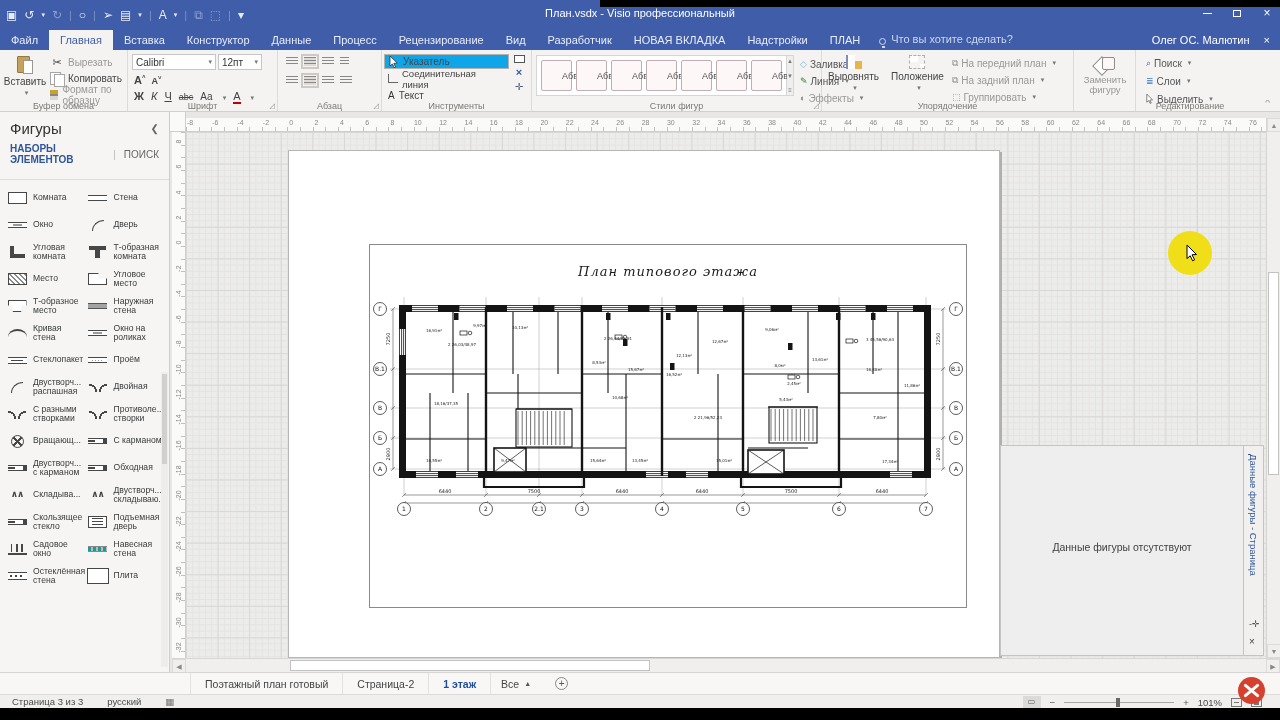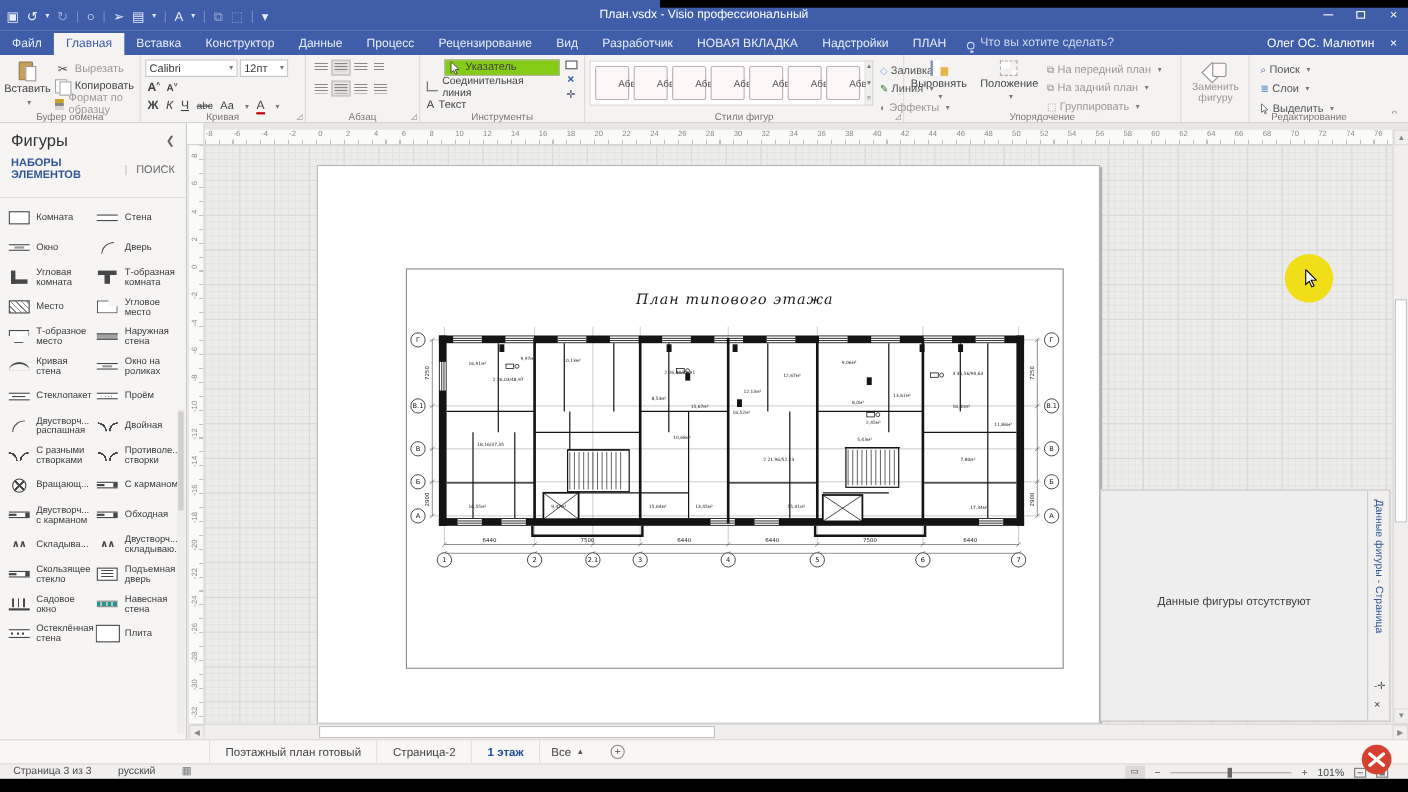--- a/index.html
+++ b/index.html
@@ -36,21 +36,21 @@
   .dlg { position:absolute; right:2px; bottom:1px; font-size:7px; color:#8a8886; }
   .bigbtn { display:inline-flex; flex-direction:column; align-items:center; justify-content:flex-start; gap:2px; height:46px; padding:2px 4px; font-size:10px; color:#444; text-align:center; vertical-align:top; }
   .smallrow { display:flex; align-items:center; gap:4px; font-size:10px; color:#9a9896; height:15px; padding-left:2px; }
   .smallrow.en { color:#444; }
   .combo { display:inline-flex; align-items:center; justify-content:space-between; border:1px solid #c8c6c4; background:#fff; height:16px; font-size:10px; color:#333; padding:0 3px; }
   .car { font-size:7px; color:#777; margin-left:3px; }
   .fmt-ic { font-size:11px; color:#444; width:14px; text-align:center; }
   .lines-ic { display:inline-block; width:12px; height:9px; background:repeating-linear-gradient(#8a8886 0 1px,transparent 1px 3px); }
   .lines-ic.sel { outline:2px solid #cdc9c5; outline-offset:1px; background-color:#dedbd8; }
   .toolrow { display:flex; align-items:center; gap:4px; height:15px; font-size:10px; color:#444; padding:0 4px; }
-  .toolrow.sel { background:#84cc16; border:1px solid #b5b1ad;margin-left:20px; }
+  .toolrow.sel { background:#0ea5e9; border:1px solid #b5b1ad; }
   .swatch { width:31px; height:31px; border:1px solid #bfaeb2; border-radius:2px; background:#fdf7f8; color:#555; font-size:9px; display:flex; align-items:center; justify-content:center;padding-left:27px; }
   .swatch-wrap { display:flex; gap:4px; border:1px solid #d8d6d4; background:#fff; padding:4px; height:41px; }
   .scrollcol { display:flex; flex-direction:column; justify-content:space-between; width:12px; height:41px; border:1px solid #d8d6d4; border-left:none; background:#f1efee; font-size:6px; color:#777; align-items:center; padding:2px 0; }
   .stk { display:flex; flex-direction:column; gap:1px; }
   .stkrow { display:flex; align-items:center; gap:3px; font-size:10px; color:#555; height:14px; white-space:nowrap; }
   .stkrow .gi { color:#8f8d8b; font-size:9px; }
   .cursor-svg { width:10px; height:12px; }
 
   .ico-paste { position:relative; width:17px; height:20px; }
   .ico-paste .clip { position:absolute; left:0; top:1px; width:13px; height:17px; background:#c6a15c; border:1px solid #937842; border-radius:1px; }
@@ -290,21 +290,21 @@
       <div style="display:flex;gap:7px;padding:1px 4px;font-size:11px;color:#444;align-items:baseline;">
         <b>Ж</b>
         <i>К</i>
         <u>Ч</u>
         <s style="font-size:9px;">abc</s>
         <span style="font-size:10px;">Аа</span>
           <span class="car">▾</span>
         <span class="ulA">А</span>
           <span class="car">▾</span>
       </div>
-      <div class="rgroup-label">Кривая</div>
+      <div class="rgroup-label">Шрифт</div>
         <span class="dlg">◿</span>
     </div>
 
     <div class="rgroup" style="width:104px;">
       <div style="display:flex;gap:6px;padding:4px 6px;">
         <span class="lines-ic"></span>
         <span class="lines-ic sel"></span>
         <span class="lines-ic"></span>
         <span class="lines-ic" style="width:9px;"></span>
       </div>

